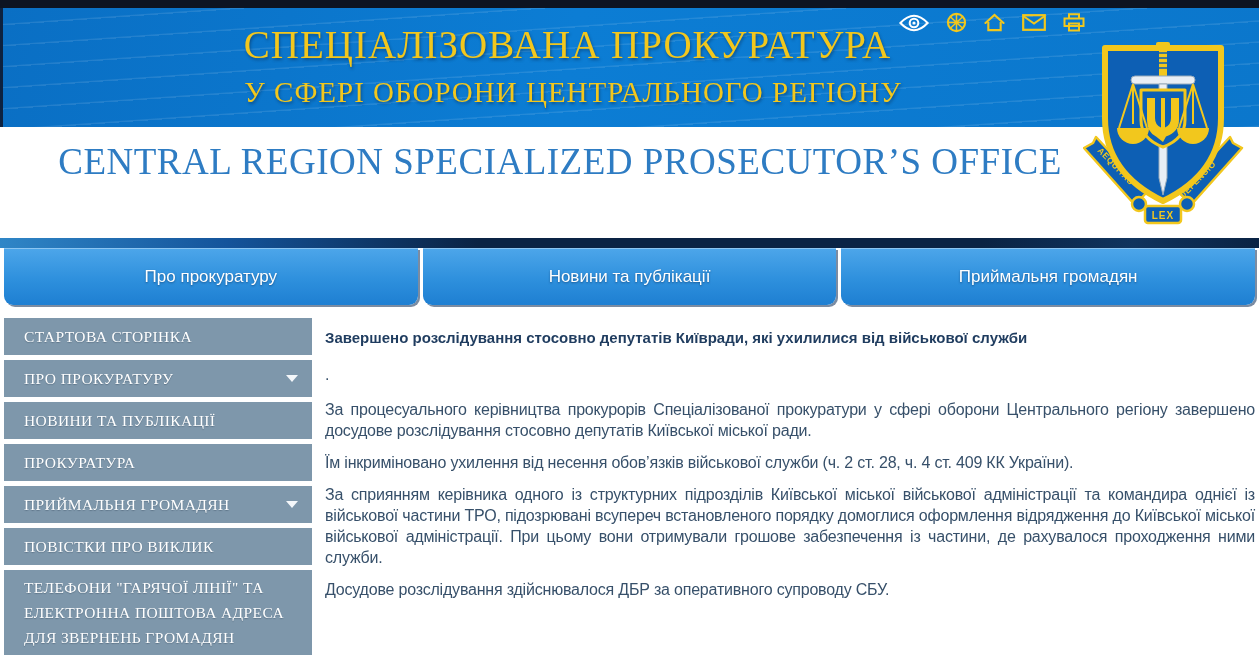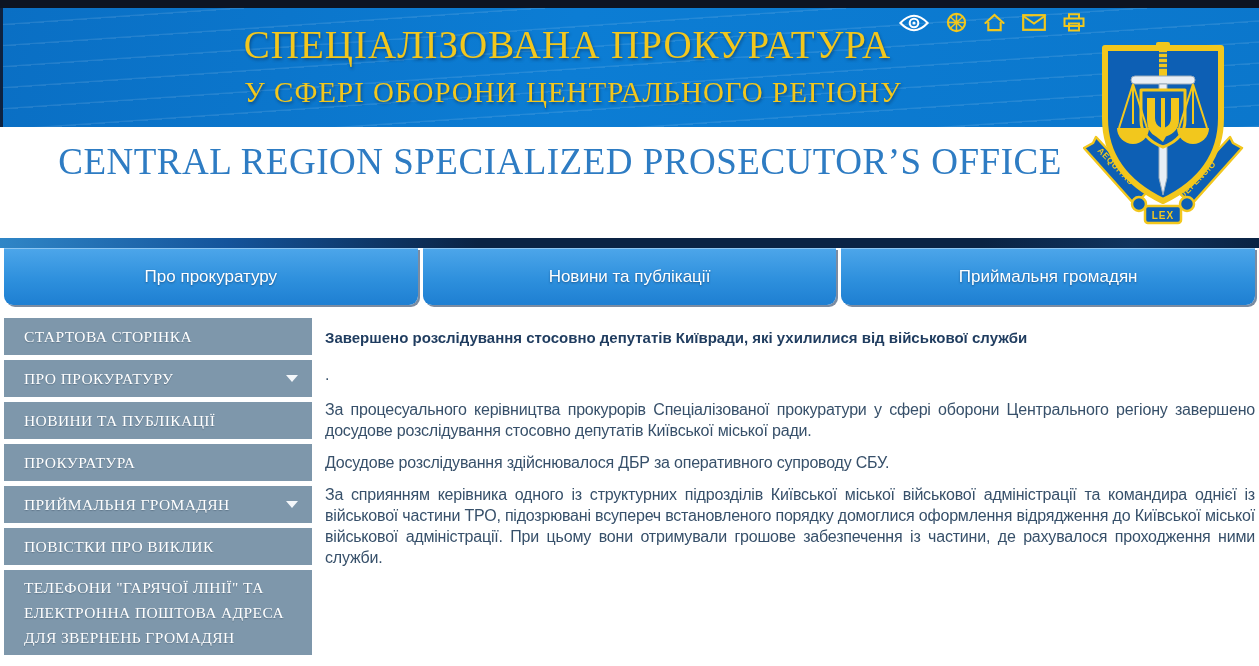--- a/index.html
+++ b/index.html
@@ -206,18 +206,19 @@
       </div>
       <div class="side-item">
         <span class="lbl">ТЕЛЕФОНИ "ГАРЯЧОЇ ЛІНІЇ" ТА ЕЛЕКТРОННА ПОШТОВА АДРЕСА ДЛЯ ЗВЕРНЕНЬ ГРОМАДЯН</span>
       </div>
     </aside>
 
     <main class="content">
       <h1 class="article-title">Завершено розслідування стосовно депутатів Київради, які ухилилися від військової служби</h1>
       <p class="dot">.</p>
       <p>За процесуального керівництва прокурорів Спеціалізованої прокуратури у сфері оборони Центрального регіону завершено досудове розслідування стосовно депутатів Київської міської ради.</p>
+      <p>Їм інкриміновано ухилення від несення обов’язків військової служби (ч. 2 ст. 28, ч. 4 ст. 409 КК України).</p>
+      <p>За сприянням керівника одного із структурних підрозділів Київської міської військової адміністрації та командира однієї із військової частини ТРО, підозрювані всупереч встановленого порядку домоглися оформлення відрядження до Київської міської військової адміністрації. При цьому вони отримували грошове забезпечення із частини, де рахувалося проходження ними служби.</p>
       <p>Досудове розслідування здійснювалося ДБР за оперативного супроводу СБУ.</p>
-      <p>За сприянням керівника одного із структурних підрозділів Київської міської військової адміністрації та командира однієї із військової частини ТРО, підозрювані всупереч встановленого порядку домоглися оформлення відрядження до Київської міської військової адміністрації. При цьому вони отримували грошове забезпечення із частини, де рахувалося проходження ними служби.</p>
     </main>
 
   </div>
 </div>
 
 </body></html>

